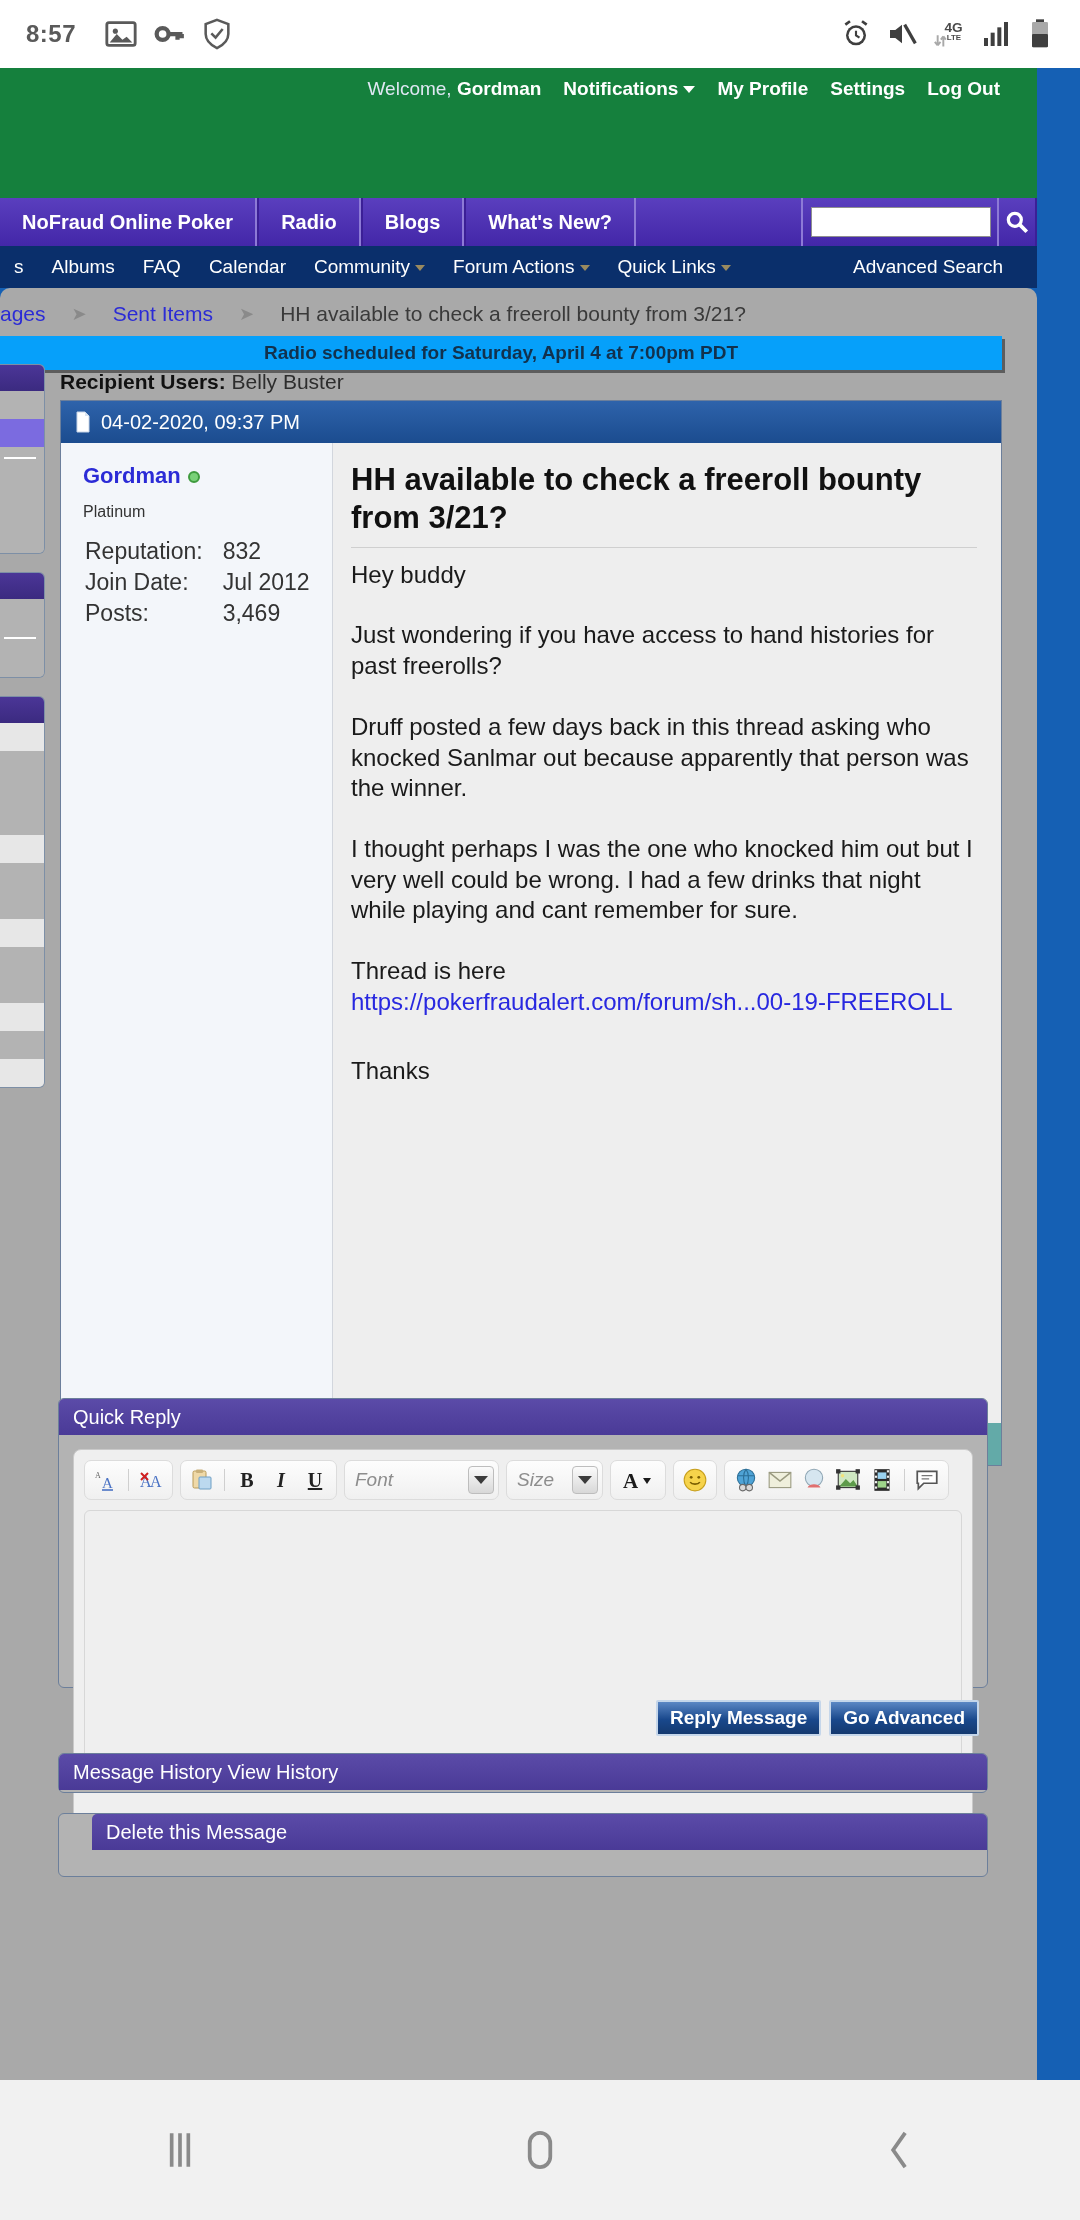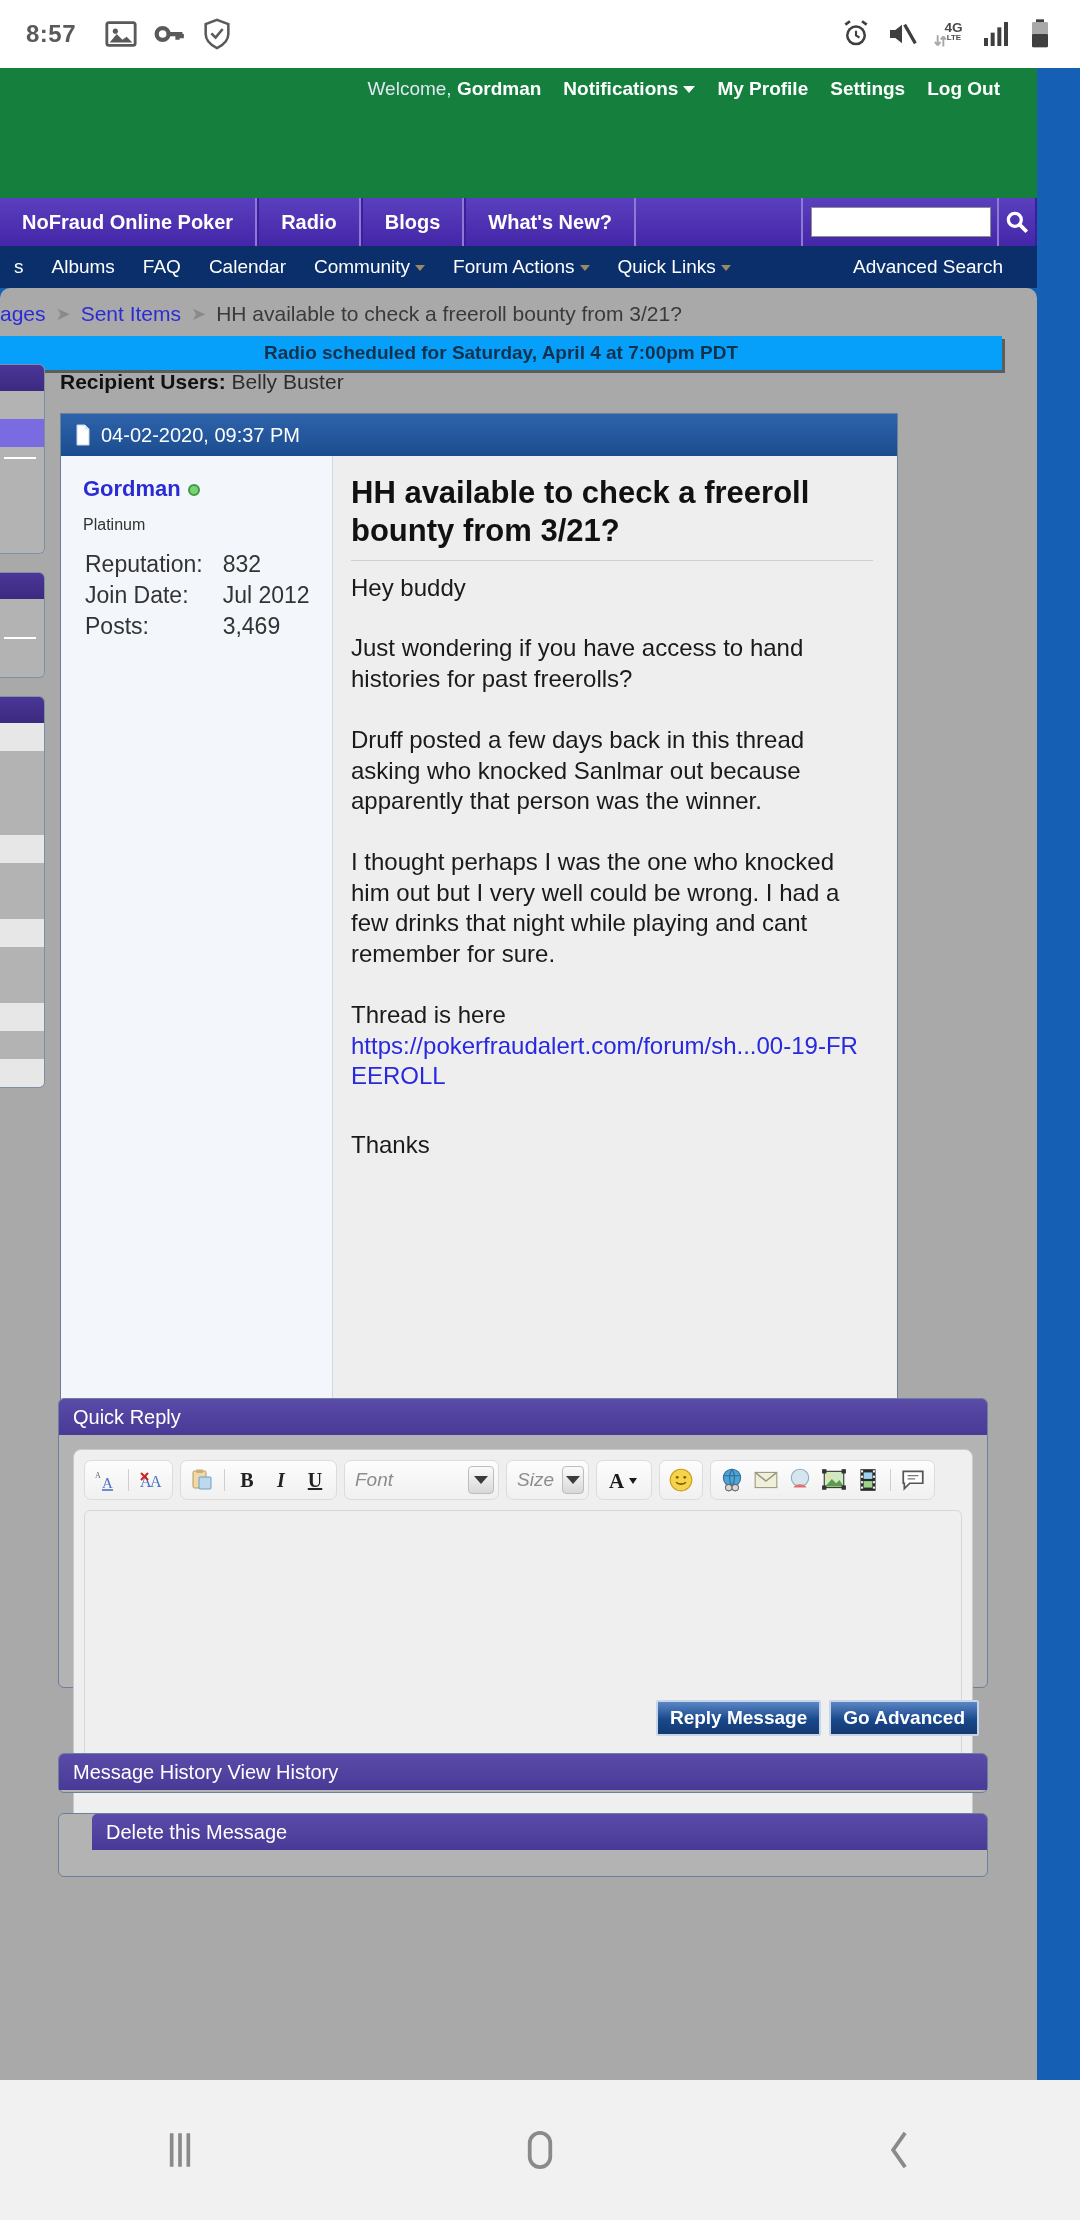--- a/index.html
+++ b/index.html
@@ -89,21 +89,21 @@
   
   .body-wrap {
     position: absolute; top: 220px; left: 0; width: 1037px; height: 1792px;
     background: #a9a9a9; border-radius: 10px 10px 0 0;
   }
 
   
   .crumbs {
     position: absolute; top: 14px; left: 0px; width: 1037px;
     font-size: 21px; color: #3a3a3a; white-space: nowrap;
-    display: flex; align-items: center; gap: 0px; padding-left: 0px;
+    display: flex; align-items: center; gap: 16px; padding-left: 0px;
   }
   .crumb-link { color: #2b2bd6; cursor: pointer; }
   .crumb-sep {
     display: inline-block; margin: 0 10px; color: #8a8a8a; font-size: 18px;
   }
 
   
   .radio-banner {
     position: absolute; top: 48px; left: 0px; width: 1002px; height: 34px;
     background: #06a0fa; color: #12314d; font-size: 19px; font-weight: bold;
@@ -129,22 +129,22 @@
   }
 
   
   .recips {
     position: absolute; top: 82px; left: 60px; font-size: 21px; color: #2d2d2d;
   }
   .recips b { color: #111; }
 
   
   .pm-card {
-    position: absolute; top: 112px; left: 60px; width: 838px;
-    border: 1px solid #6c7f9b; background: #fca5a5; margin-top: 13px;
+    position: absolute; top: 112px; left: 60px; width: 942px;
+    border: 1px solid #6c7f9b; background: #fca5a5;
   }
   .pm-head {
     height: 42px; background: linear-gradient(#2e63ab, #1b4c8f);
     display: flex; align-items: center; padding-left: 14px; gap: 10px;
     color: #ffffff; font-size: 20px;
   }
   .pm-body { display: flex; align-items: stretch; min-height: 980px; }
   .pm-user {
     width: 272px; background: #f3f6fa; padding: 20px 0 0 22px;
     border-right: 1px solid #d2d6dd;
@@ -506,21 +506,21 @@
               <span class="tbtn" style="font-weight:bold;font-family:'Liberation Serif',serif">B</span>
               <span class="tbtn" style="font-style:italic;font-weight:bold;font-family:'Liberation Serif',serif">I</span>
               <span class="tbtn" style="text-decoration:underline;font-weight:bold;font-family:'Liberation Serif',serif">U</span>
             </div>
             <div class="tsel" style="width:155px">
               <span>Font</span>
               <span class="arw">
                   <span class="arw-tri"></span>
                 </span>
             </div>
-            <div class="tsel" style="width:83px">
+            <div class="tsel" style="width:97px">
               <span>Size</span>
               <span class="arw">
                   <span class="arw-tri"></span>
                 </span>
             </div>
             <div class="tgrp">
               <span class="tbtn" style="width:42px">
                 <svg width="34" height="24" viewBox="0 0 34 24">
                     <text x="2" y="20" font-size="21" font-weight="bold" font-family="Liberation Serif, serif" fill="#1a1a1a">A</text>
                     <path d="M22 10l8 0-4 6z" fill="#1a1a1a"></path>

